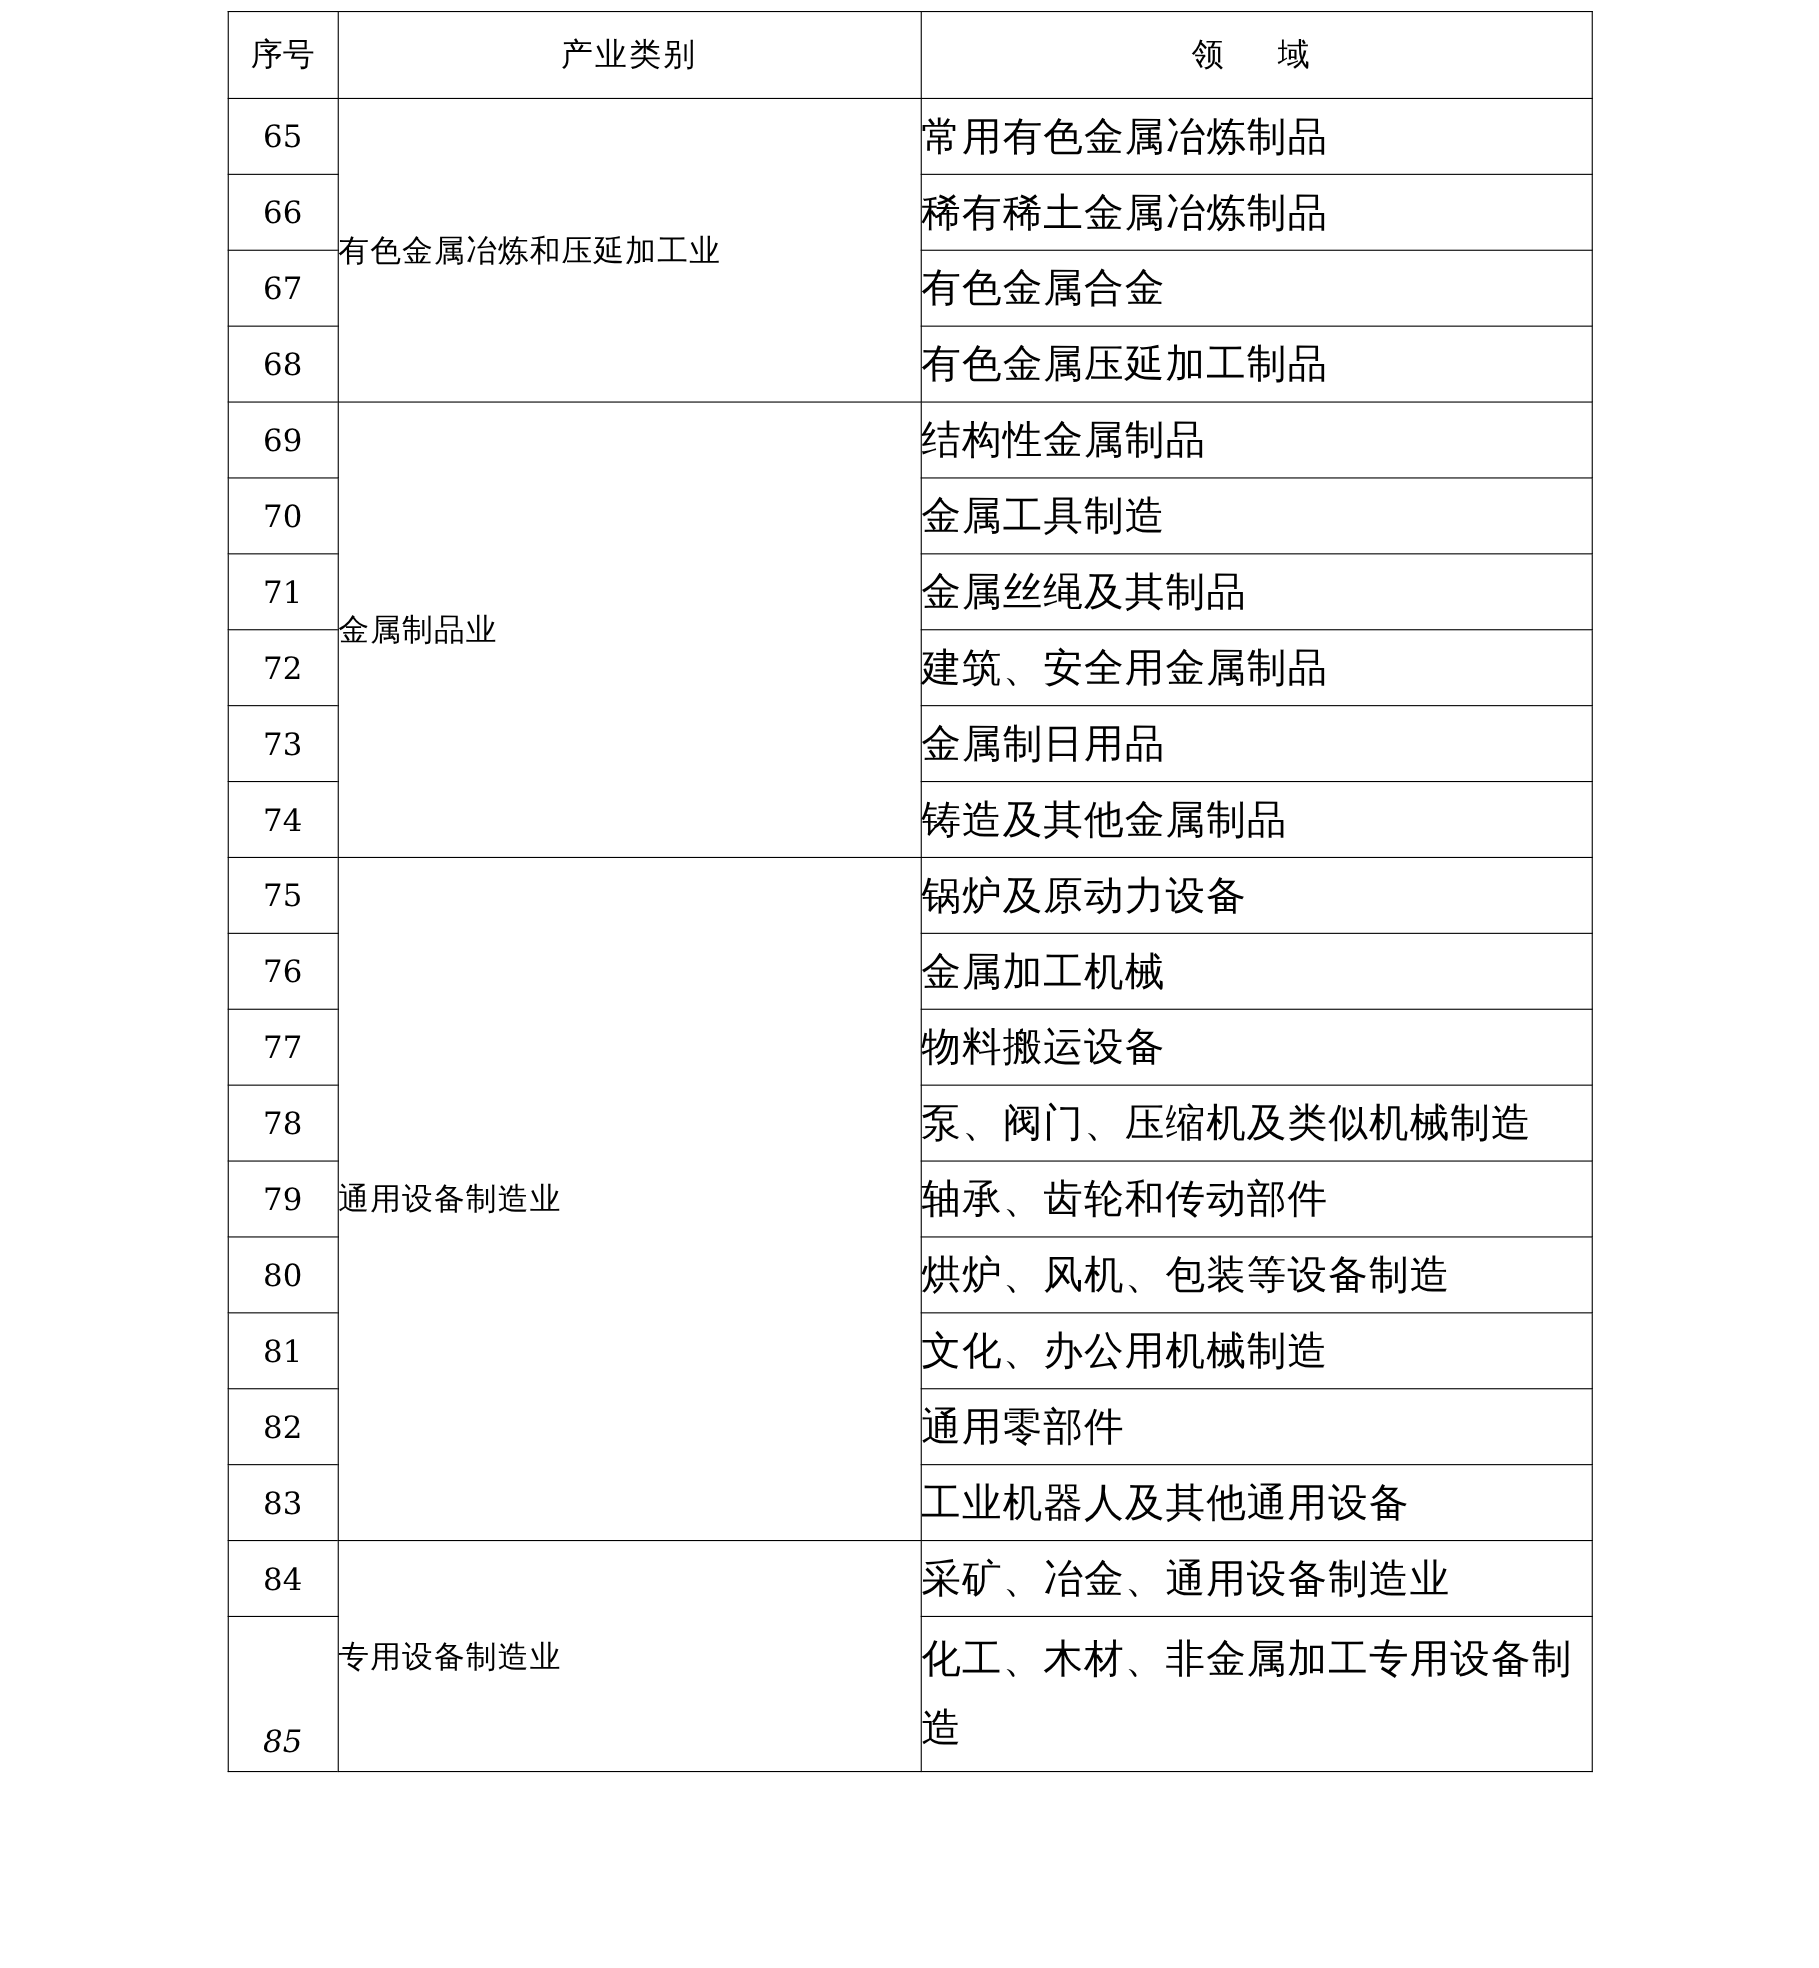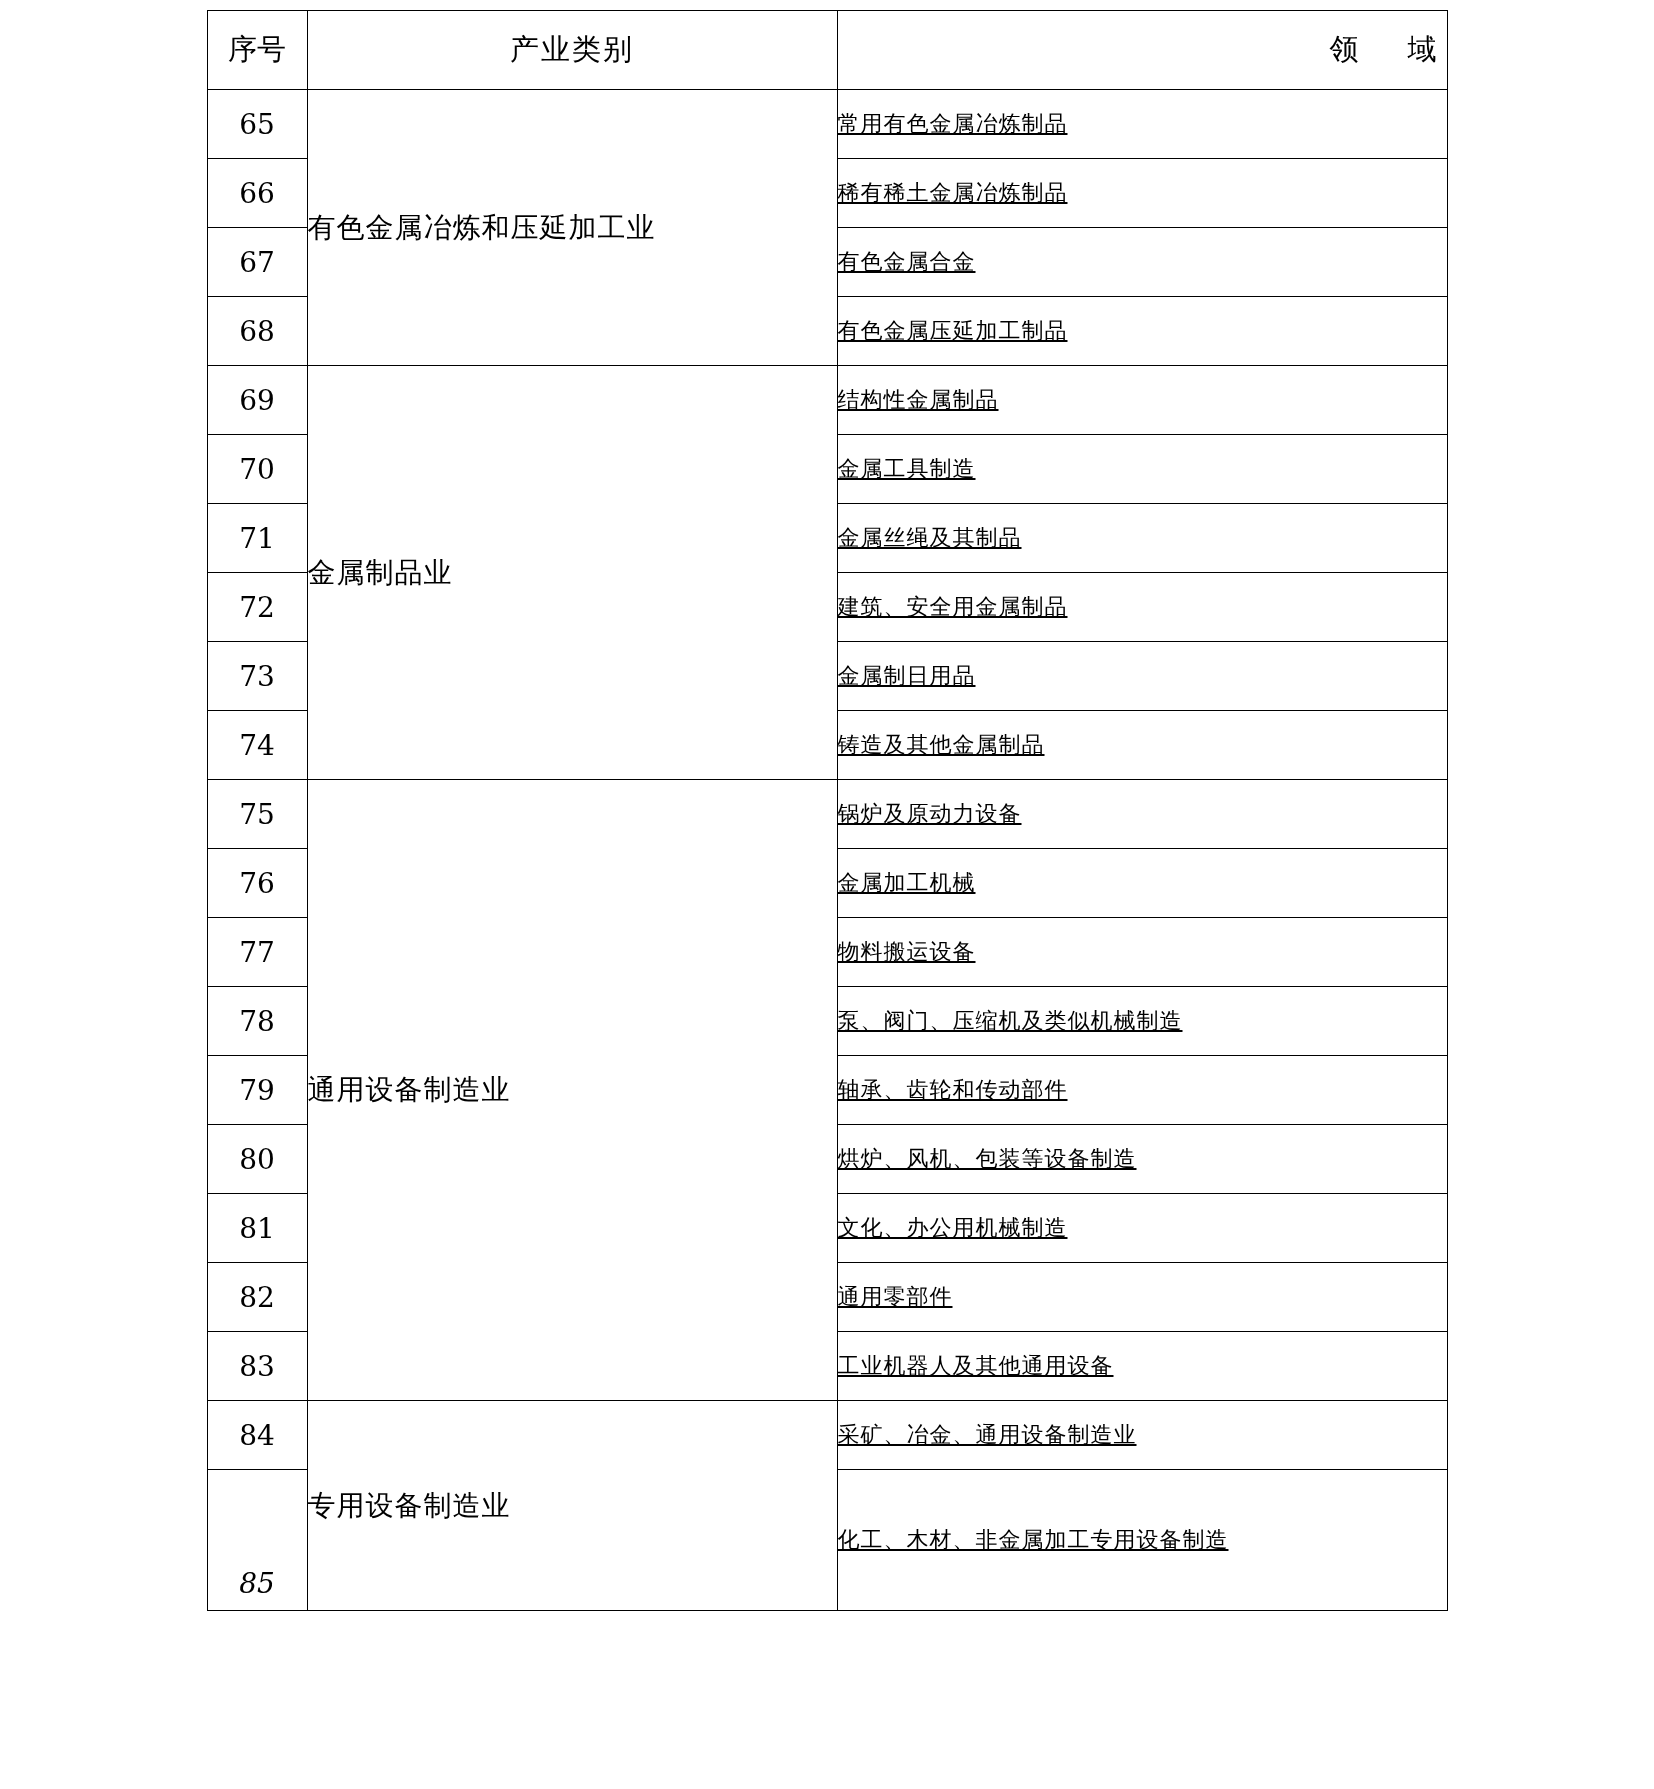--- a/index.html
+++ b/index.html
@@ -39,38 +39,37 @@
   col.c-cat   { width: 530px; }
   col.c-field { width: 610px; }
 
   .head-cell {
     height: 78px;
     text-align: center;
     font-size: 29px;
     letter-spacing: 2px;
   }
   .head-cell.no { letter-spacing: 0px; }
-  .head-cell.field { letter-spacing: 10px; text-align: right; }
+  .head-cell.field { letter-spacing: 10px; }
 
   td.no-cell {
     text-align: center;
     font-size: 28px;
     height: 68px;
   }
   td.cat-cell {
     font-size: 28px;
     letter-spacing: 1px;
   }
   td.field-cell {
     text-align: left;
-    font-size: 22px;
+    font-size: 36px;
     padding-left: 18px;
     letter-spacing: 1px;
     height: 68px;
-    text-decoration: underline;
   }
   td.field-cell.two-line {
     line-height: 1.75;
     padding-top: 6px;
     padding-bottom: 6px;
   }
   .nowrap { white-space: nowrap; }
 </style>
 </head>
 <body>

